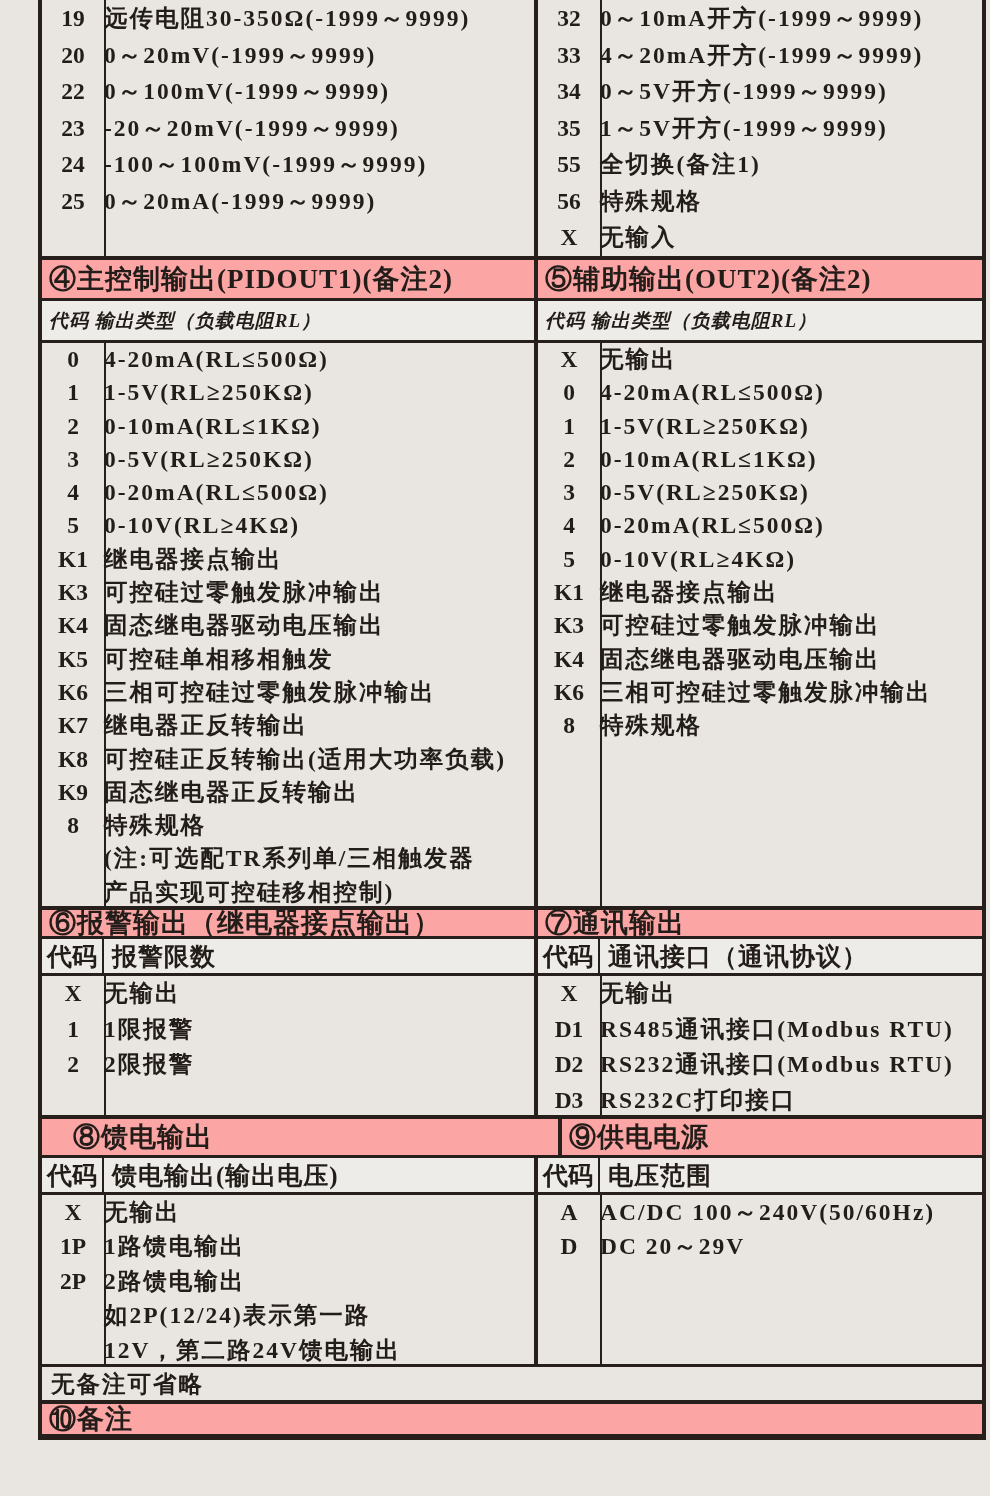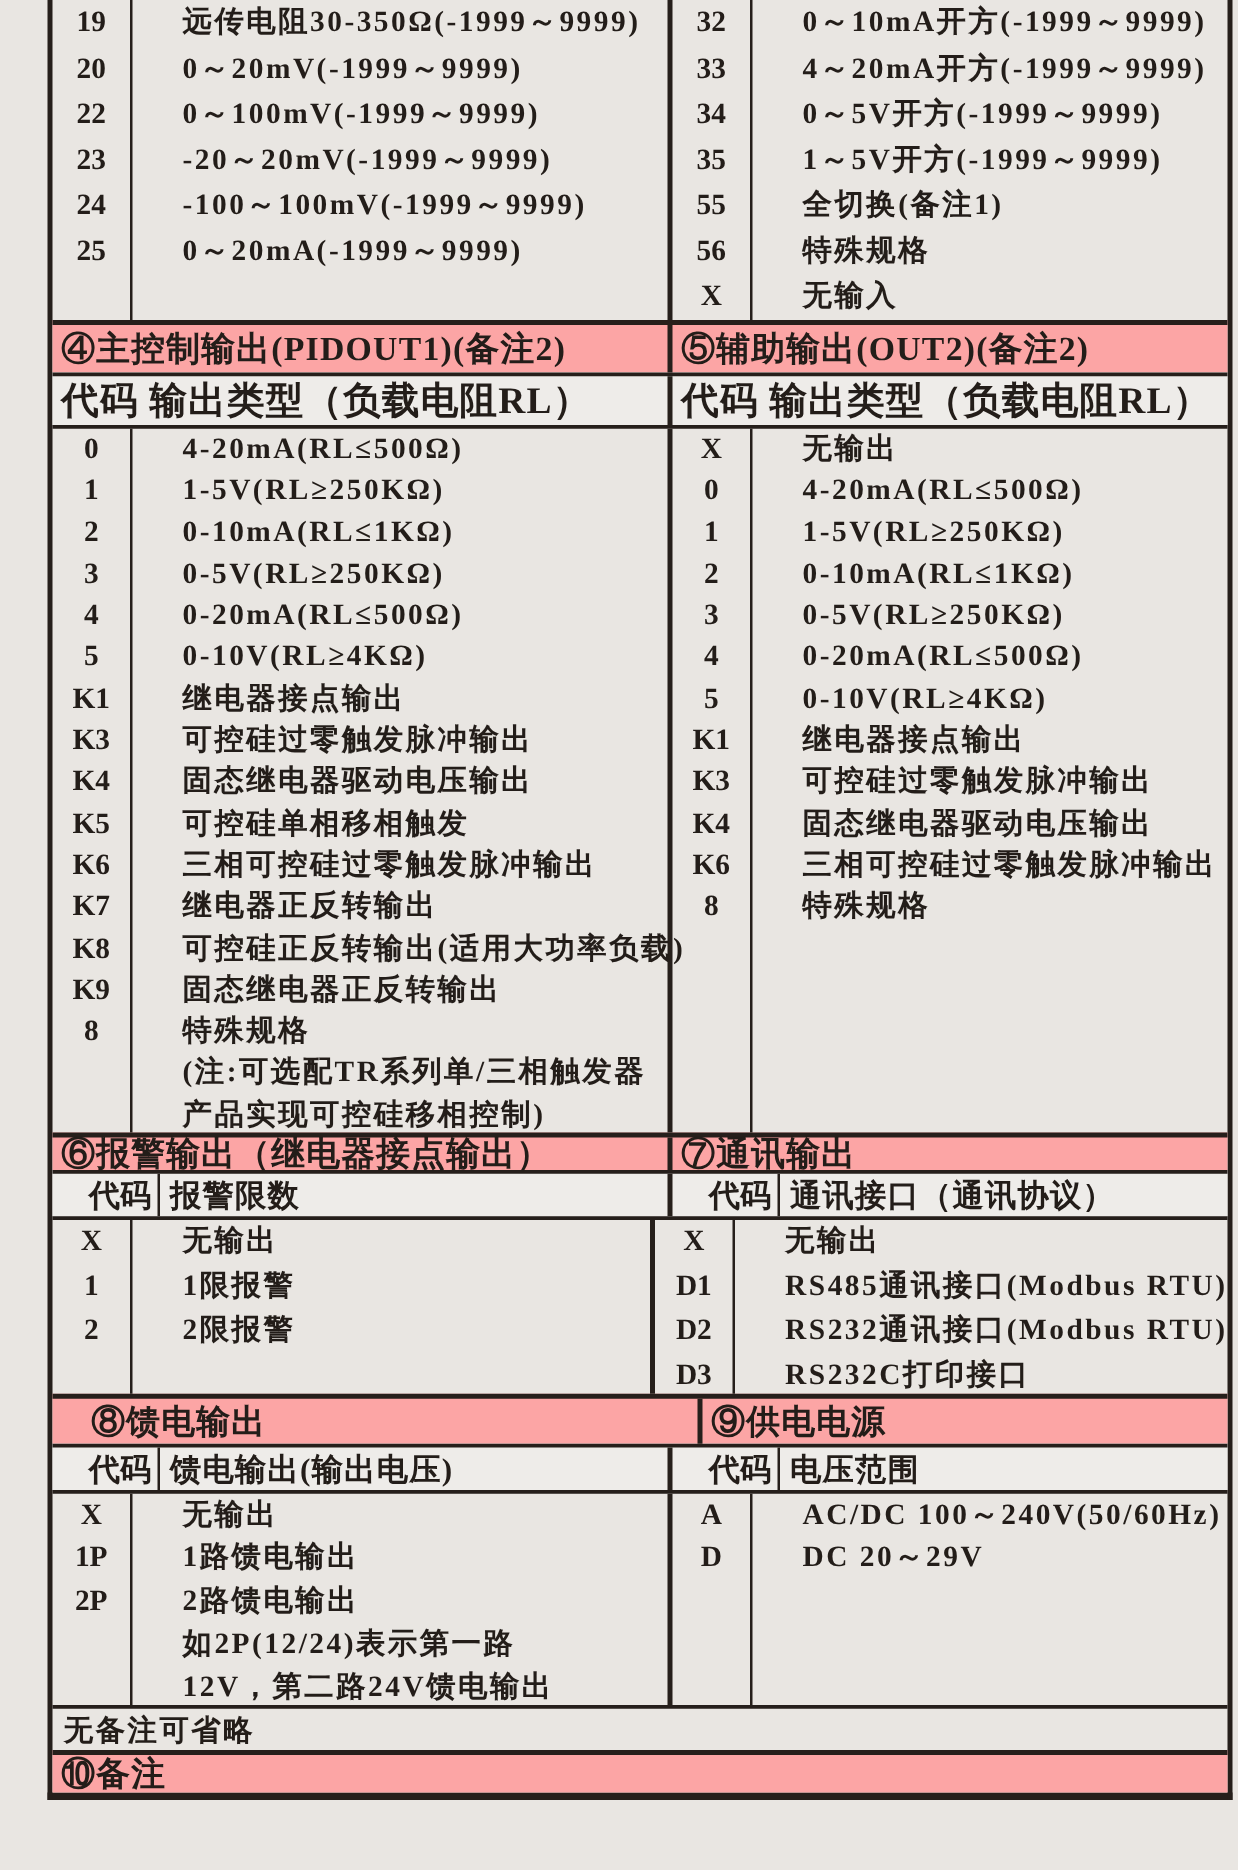--- a/index.html
+++ b/index.html
@@ -22,33 +22,33 @@
   .half-l{width:496px;box-sizing:border-box;border-right:4px solid #261f1b;position:relative;}
   .half-r{flex:1;box-sizing:border-box;position:relative;}
   .full{flex:1;box-sizing:border-box;}
   .hdr{background:#fca5a5;}
   .title{
     font-size:27px;line-height:1;display:flex;align-items:center;
     padding-left:7px;letter-spacing:1px;white-space:nowrap;
   }
   .sub{background:#eeece9;}
   .subtext{
-    font-size:30px;display:flex;align-items:center;padding-left:7px;
-    letter-spacing:1px;white-space:nowrap;
-  }
-  .subcells{display:flex;align-items:stretch;font-size:25px;white-space:nowrap;padding-left:24px;}
+    font-size:19px;display:flex;align-items:center;padding-left:7px;
+    letter-spacing:1px;white-space:nowrap;font-style:italic;
+  }
+  .subcells{display:flex;align-items:stretch;font-size:25px;white-space:nowrap;}
   .clabel{
     width:62px;box-sizing:border-box;border-right:2px solid #261f1b;
     display:flex;align-items:center;justify-content:center;flex:none;
   }
   .tlabel{display:flex;align-items:center;padding-left:8px;letter-spacing:1px;}
   .tbody{position:relative;}
   .vline{position:absolute;left:62px;top:0;bottom:0;width:2px;background:#261f1b;}
   .rows{position:relative;}
-  .trow{display:flex;font-size:23.5px;white-space:nowrap;gap:42px;}
+  .trow{display:flex;font-size:23.5px;white-space:nowrap;}
   .trow .code{width:62px;flex:none;text-align:center;letter-spacing:0;}
   .trow .desc{letter-spacing:2px;}
   
   .band-top .trow{line-height:36.5px;}
   .body45  .trow{line-height:33.3px;}
   .body67  .trow{line-height:35.5px;}
   .body89  .trow{line-height:34.4px;}
   .h-top{height:256px;}
   .h-hdr45{height:42px;}  .h-sub45{height:42px;}  .h-body45{height:566px;}
   .h-hdr67{height:30px;}  .h-sub67{height:37px;}  .h-body67{height:142px;}

